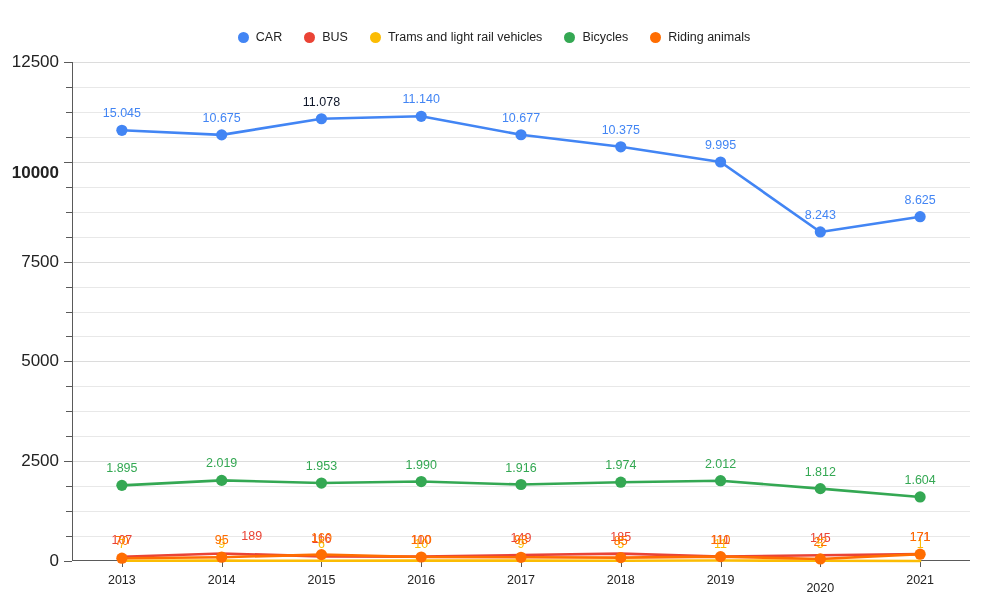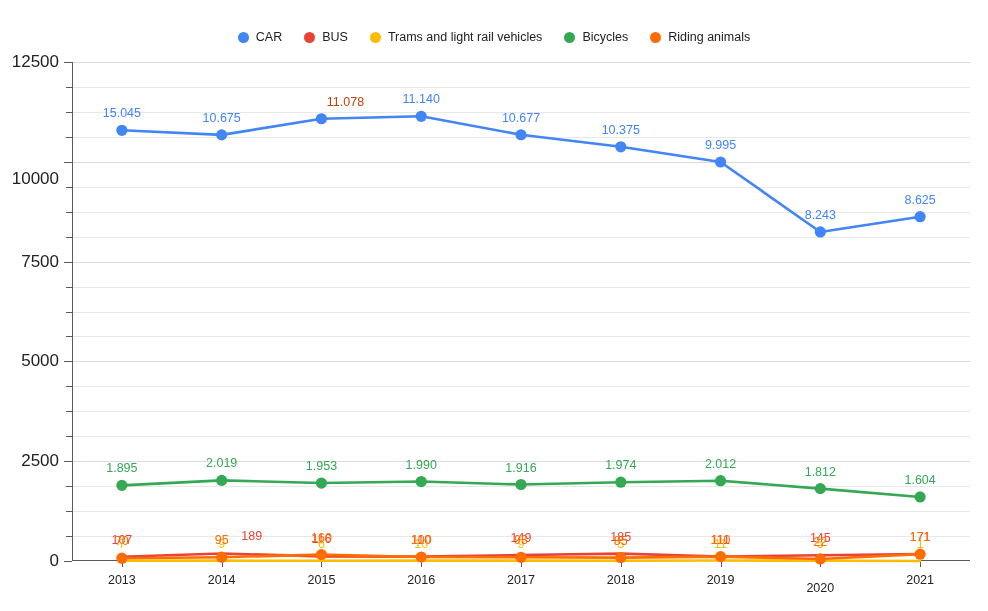--- a/index.html
+++ b/index.html
@@ -124,21 +124,21 @@
         <div class="ylabel" style="top: 299.4px;">5000</div>
         <div class="tick" style="top: 274.45px;"></div>
         <div class="tick" style="top: 249.5px;"></div>
         <div class="tick" style="top: 224.55px;"></div>
         <div class="tick major" style="top: 199.6px;"></div>
         <div class="ylabel" style="top: 199.6px;">7500</div>
         <div class="tick" style="top: 174.65px;"></div>
         <div class="tick" style="top: 149.7px;"></div>
         <div class="tick" style="top: 124.75px;"></div>
         <div class="tick major" style="top: 99.8px;"></div>
-        <div class="ylabel" style="top: 117px;">10000</div>
+        <div class="ylabel" style="top: 111px; font-weight: bold;">10000</div>
         <div class="tick" style="top: 74.85px;"></div>
         <div class="tick" style="top: 49.9px;"></div>
         <div class="tick" style="top: 24.95px;"></div>
         <div class="tick major" style="top: 0px;"></div>
         <div class="ylabel" style="top: 0px;">12500</div>
       </div>
     <div id="xticks">
         <div class="xtick" style="left: 49.8889px;"></div>
         <div class="xlabel" style="left: 49.8889px;">2013</div>
         <div class="xtick" style="left: 149.667px;"></div>
@@ -198,21 +198,21 @@
           <circle cx="449.00" cy="495.29" r="5.6" fill="#FF6D01"></circle>
           <circle cx="548.78" cy="495.61" r="5.6" fill="#FF6D01"></circle>
           <circle cx="648.56" cy="494.61" r="5.6" fill="#FF6D01"></circle>
           <circle cx="748.33" cy="496.96" r="5.6" fill="#FF6D01"></circle>
           <circle cx="848.11" cy="492.17" r="5.6" fill="#FF6D01"></circle>
         </g>
       </svg>
     <div id="labels">
         <div class="pt-label" style="left: 49.8889px; top: 57.3031px; color: rgb(66, 133, 244);">15.045</div>
         <div class="pt-label" style="left: 149.667px; top: 61.854px; color: rgb(66, 133, 244);">10.675</div>
-        <div class="pt-label" style="left: 249.444px; top: 45.7662px; color: #c2410c; margin-left: 24px;">11.078</div>
+        <div class="pt-label" style="left: 249.444px; top: 45.7662px; color: #0f172a;">11.078</div>
         <div class="pt-label" style="left: 349.222px; top: 43.2912px; color: rgb(66, 133, 244);">11.140</div>
         <div class="pt-label" style="left: 449px; top: 61.7742px; color: rgb(66, 133, 244);">10.677</div>
         <div class="pt-label" style="left: 548.778px; top: 73.83px; color: rgb(66, 133, 244);">10.375</div>
         <div class="pt-label" style="left: 648.556px; top: 88.9996px; color: rgb(66, 133, 244);">9.995</div>
         <div class="pt-label" style="left: 748.333px; top: 158.939px; color: rgb(66, 133, 244);">8.243</div>
         <div class="pt-label" style="left: 848.111px; top: 143.69px; color: rgb(66, 133, 244);">8.625</div>
         <div class="pt-label" style="left: 49.8889px; top: 483.729px; color: rgb(234, 67, 53);">107</div>
         <div class="pt-label" style="left: 149.667px; top: 480.455px; color: rgb(234, 67, 53); margin-left: 30px;">189</div>
         <div class="pt-label" style="left: 249.444px; top: 483.369px; color: rgb(234, 67, 53);">116</div>
         <div class="pt-label" style="left: 349.222px; top: 483.609px; color: rgb(234, 67, 53);">110</div>

